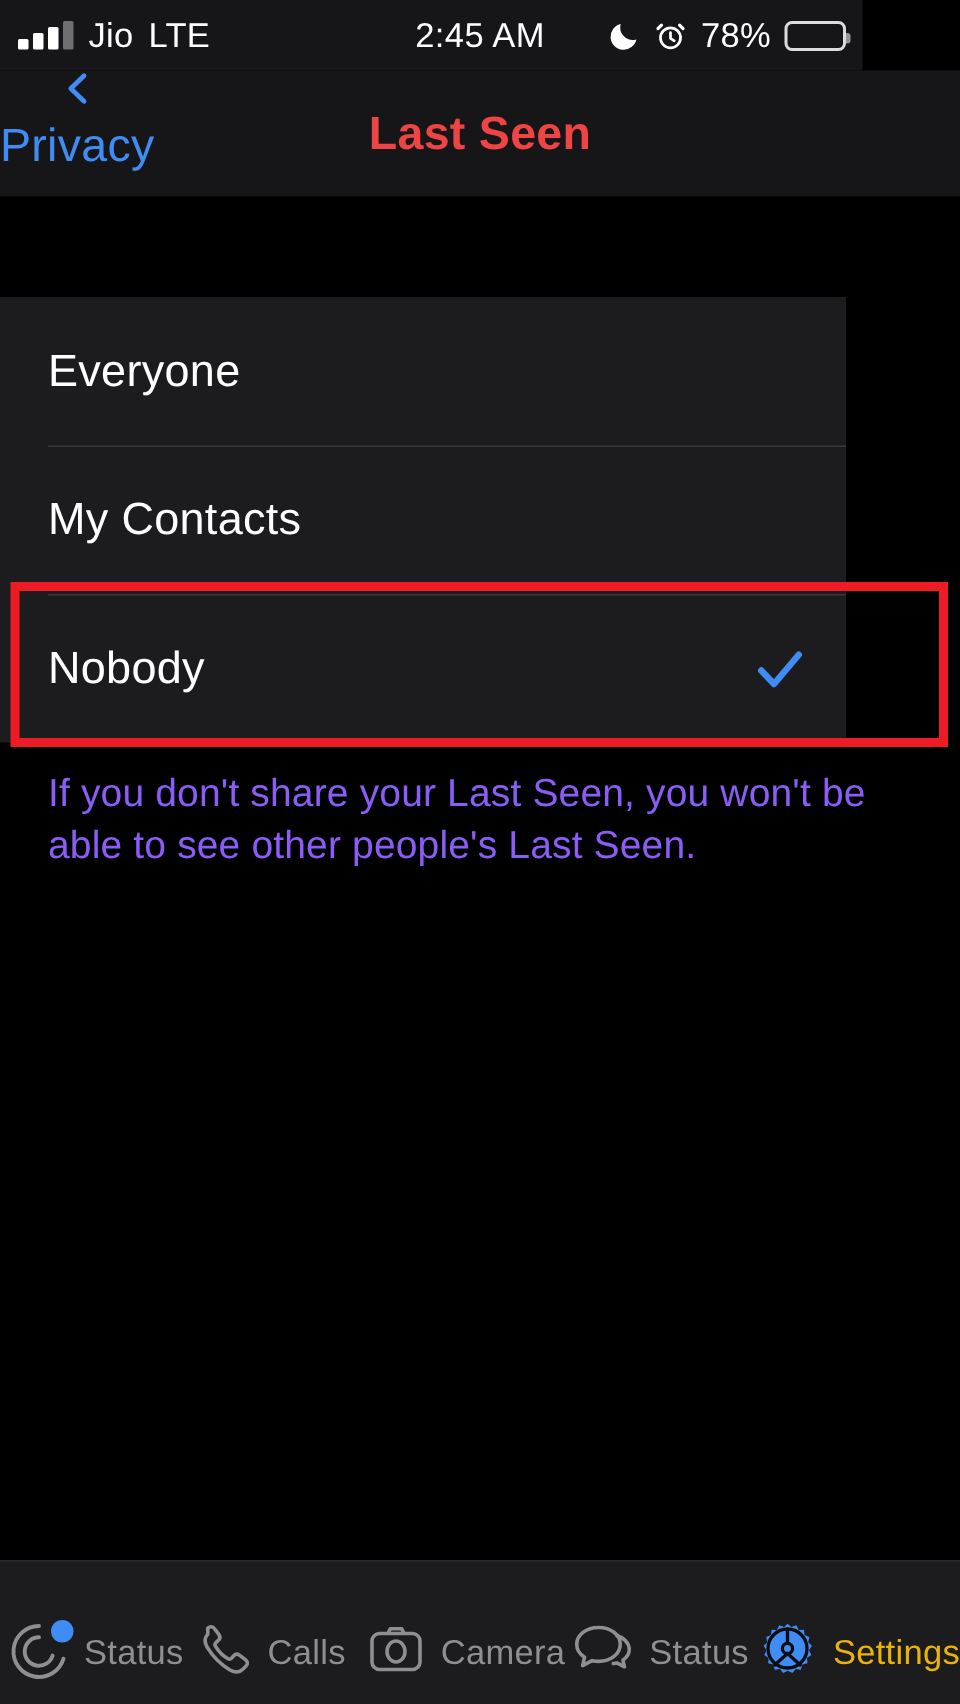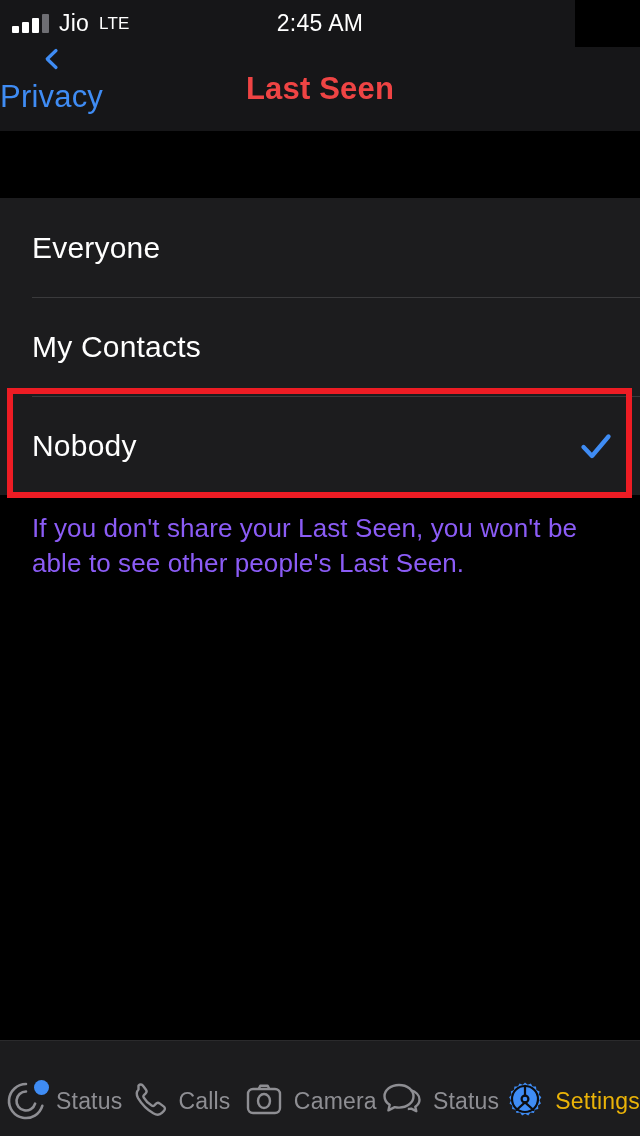--- a/index.html
+++ b/index.html
@@ -17,21 +17,21 @@
     background:#161618; color:#fff;
   }
   .sb-left { position:absolute; left:12px; top:0; height:47px; display:flex; align-items:center; gap:10px; }
   .signal { display:flex; align-items:flex-end; gap:3px; height:19px; }
   .signal i { display:block; width:7px; background:#ffffff; border-radius:1px; }
   .signal i:nth-child(1){ height:7px; }
   .signal i:nth-child(2){ height:11px; }
   .signal i:nth-child(3){ height:15px; }
   .signal i:nth-child(4){ height:19px; background:#6e6e73; }
   .carrier { font-size:23px; letter-spacing:0.2px; }
-  .netmode { font-size:17px; letter-spacing:0.2px; }
+  .netmode { font-size:23px; letter-spacing:0.2px; }
   .sb-center {
     position:absolute; left:0; top:0; width:640px; height:47px;
     display:flex; align-items:center; justify-content:center;
     font-size:23px; font-weight:400; letter-spacing:0.3px;
   }
   .sb-right { position:absolute; right:11px; top:0; height:47px; display:flex; align-items:center; gap:9px; }
   .batt-pct { font-size:23px; letter-spacing:0.2px; }
   .batt {
     position:relative; width:41px; height:20px;
     border:2px solid rgba(255,255,255,0.85); border-radius:5px; padding:2px;
@@ -59,21 +59,21 @@
     position:absolute; left:0; top:0; width:640px; height:84px;
     display:flex; align-items:center; justify-content:center;
     color:#ef4444; font-size:31px; font-weight:bold; letter-spacing:0.2px;
     pointer-events:none;
   }
 
   
   .content { position:absolute; top:131px; left:0; width:640px; bottom:96px; background:#000; }
 
   .opt-group {
-    position:absolute; top:67px; left:0; width:640px;
+    position:absolute; top:67px; left:0; width:564px;
     background:#1c1c1e;
   }
   .opt-row {
     position:relative; height:99px;
     display:flex; align-items:center; padding:0 24px 0 32px;
     cursor:pointer;
   }
   .opt-row + .opt-row::before {
     content:""; position:absolute; left:32px; right:0; top:0;
     height:1px; background:#3a3a3c;
@@ -123,20 +123,34 @@
           <i></i>
           <i></i>
           <i></i>
       </span>
       <span class="carrier">Jio</span>
       <span class="netmode">LTE</span>
     </div>
 
     <div class="sb-center">2:45 AM</div>
 
+    <div class="sb-right">
+      <svg class="sb-ico" width="22" height="22" viewBox="0 0 24 24">
+        <path d="M21 14.5A9.2 9.2 0 0 1 9.6 3.2 9.5 9.5 0 1 0 21 14.5z" fill="#ffffff"></path>
+      </svg>
+      <svg class="sb-ico" width="22" height="22" viewBox="0 0 24 24">
+        <circle cx="12" cy="13.3" r="7.3" fill="none" stroke="#ffffff" stroke-width="2"></circle>
+        <path d="M12 9.6v4.1l2.7 1.8" fill="none" stroke="#ffffff" stroke-width="2" stroke-linecap="round"></path>
+        <path d="M5.4 4.1 2.9 6.6M18.6 4.1l2.5 2.5" stroke="#ffffff" stroke-width="2.4" stroke-linecap="round"></path>
+      </svg>
+      <span class="batt-pct">78%</span>
+      <span class="batt">
+        <span class="batt-fill" style="width:78%"></span>
+      </span>
+    </div>
   </div>
 
   <div class="navbar">
     <div class="nav-back">
       <svg class="chev" viewBox="0 0 24 24">
         <path d="M16 3.5 7.2 12l8.8 8.5" fill="none" stroke="#3f8cf4" stroke-width="3.2" stroke-linecap="round" stroke-linejoin="round"></path>
       </svg>
       <span class="nav-back-label">Privacy</span>
     </div>
     <div class="nav-title">Last Seen</div>

